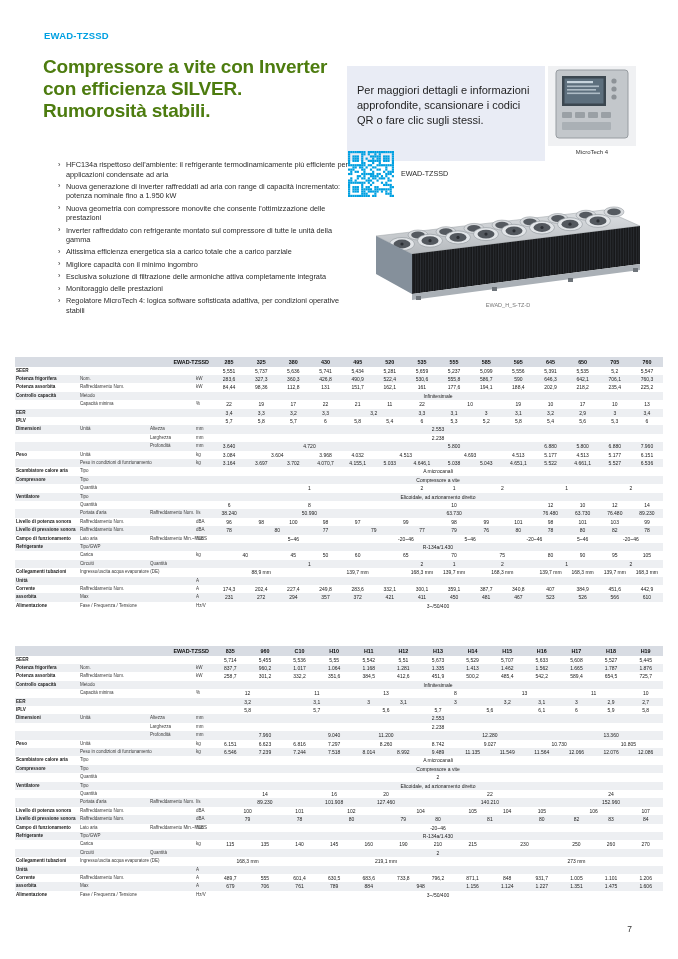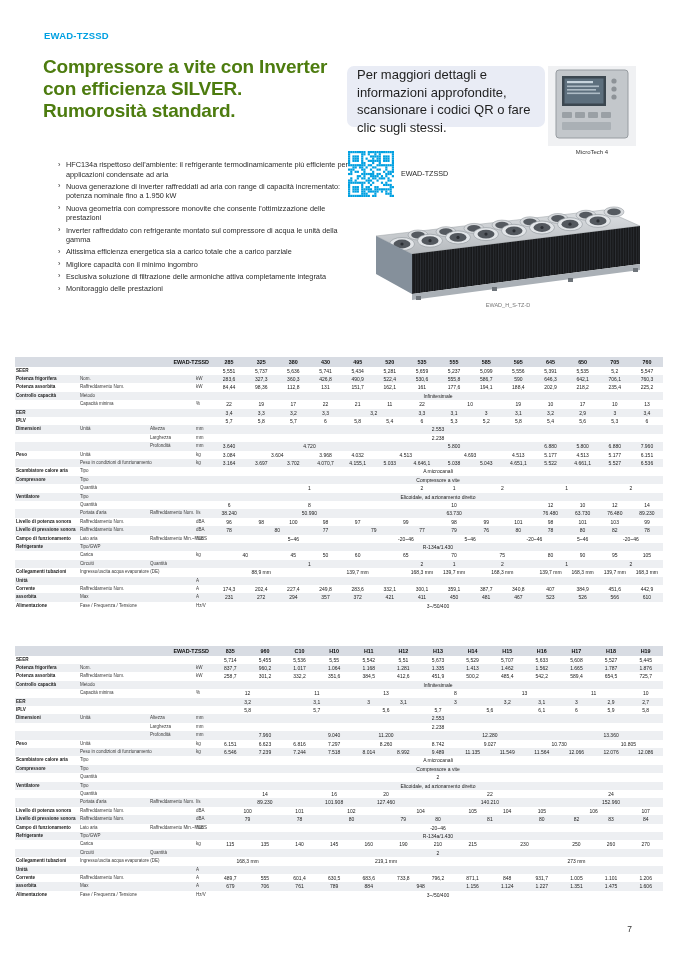--- a/index.html
+++ b/index.html
@@ -5,21 +5,21 @@
   html,body{margin:0;padding:0;background:#ffffff;}
   .page{position:relative;width:678px;height:959px;background:#fff;font-family:"Liberation Sans",sans-serif;overflow:hidden;}
 
   .brand{position:absolute;left:44px;top:30px;font-size:9.5px;font-weight:bold;color:#00a0e1;letter-spacing:.2px;}
   .title{position:absolute;left:43px;top:56px;font-size:19px;font-weight:bold;color:#4d7c0f;line-height:1.16;letter-spacing:-.2px;}
 
   .features{position:absolute;left:45px;top:147px;width:296px;margin:13px;padding:0;}
   .features li{list-style:none;position:relative;padding-left:8px;font-size:7.3px;line-height:1.32;color:#2b2b2b;margin-bottom:2.6px;}
   .features li::before{content:"\203A";position:absolute;left:0;top:-0.5px;color:#2b2b2b;}
 
-  .info-box{position:absolute;left:347px;top:66px;width:178px;height:61px;background:#e9ecf5;padding:0 10px;font-size:13px;line-height:1.35;color:#1f1f1f;border-radius:7px;}
+  .info-box{position:absolute;left:347px;top:66px;width:178px;height:61px;background:#e9ecf5;padding:17px 10px;font-size:11px;line-height:1.35;color:#1f1f1f;}
   .controller{position:absolute;left:548px;top:66px;width:88px;height:80px;}
   .controller-label{position:absolute;left:548px;top:149px;width:88px;text-align:center;font-size:6px;color:#333;}
   .qr{position:absolute;left:348px;top:151px;width:46px;height:46px;}
   .qr-label{position:absolute;left:401px;top:169px;font-size:7.2px;color:#1f1f1f;}
 
   .product{position:absolute;left:362px;top:180px;width:292px;height:122px;}
   .product-caption{position:absolute;left:362px;top:302px;width:292px;text-align:center;font-size:5.5px;color:#777;}
 
   .spec-table{position:absolute;left:15px;width:648px;border-collapse:collapse;table-layout:fixed;}
   #table1{top:357px;}
@@ -39,32 +39,33 @@
 </head>
 <body>
 
 <div class="page">
 
   <div class="brand">EWAD-TZSSD</div>
 
   <div class="title">
     <div>Compressore a vite con Inverter</div>
     <div>con efficienza SILVER.</div>
-    <div>Rumorosità standard.</div>
+    <div>Rumorosità stabili.</div>
   </div>
 
   <ul class="features" id="feature-list">
       <li>HFC134a rispettoso dell'ambiente: il refrigerante termodinamicamente più efficiente per applicazioni condensate ad aria</li>
       <li>Nuova generazione di inverter raffreddati ad aria con range di capacità incrementato: potenza nominale fino a 1.950 kW</li>
       <li>Nuova geometria con compressore monovite che consente l'ottimizzazione delle prestazioni</li>
-      <li>Inverter raffreddato con refrigerante montato sul compressore di acqua le unità della gamma</li>
+      <li>Inverter raffreddato con refrigerante montato sul compressore di tutte le unità della gamma</li>
       <li>Altissima efficienza energetica sia a carico totale che a carico parziale</li>
       <li>Migliore capacità con il minimo ingombro</li>
       <li>Esclusiva soluzione di filtrazione delle armoniche attiva completamente integrata</li>
       <li>Monitoraggio delle prestazioni</li>
+      <li>Regolatore MicroTech 4: logica software sofisticata adattiva, per condizioni operative stabili</li>
     </ul>
 
   <div class="info-box">
     <span>Per maggiori dettagli e informazioni approfondite, scansionare i codici QR o fare clic sugli stessi.</span>
   </div>
 
   <svg class="controller" viewBox="0 0 88 80" aria-hidden="true">
     <rect x="0" y="0" width="88" height="80" fill="#f0f1f3"></rect>
     <rect x="8" y="4" width="72" height="68" rx="3" fill="#c3c7cb" stroke="#979ca1" stroke-width="1"></rect>
     <rect x="14" y="10" width="44" height="30" fill="#3c4750"></rect>

